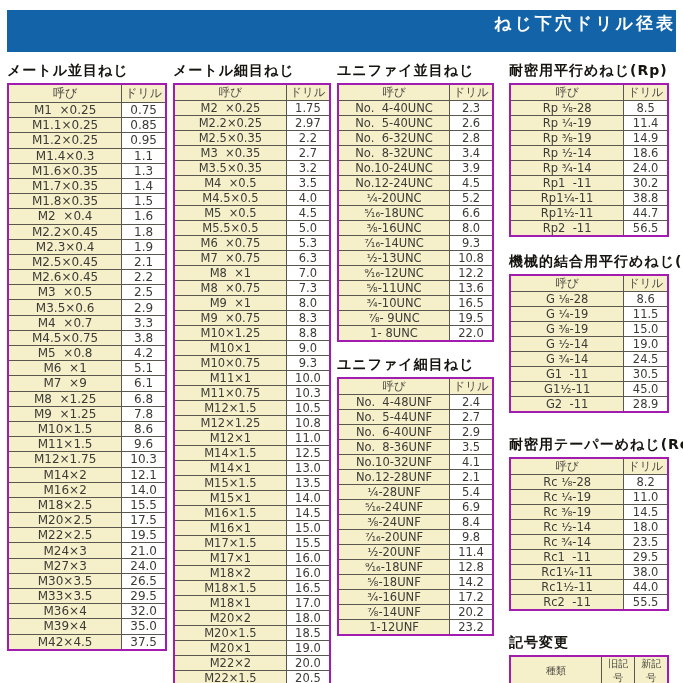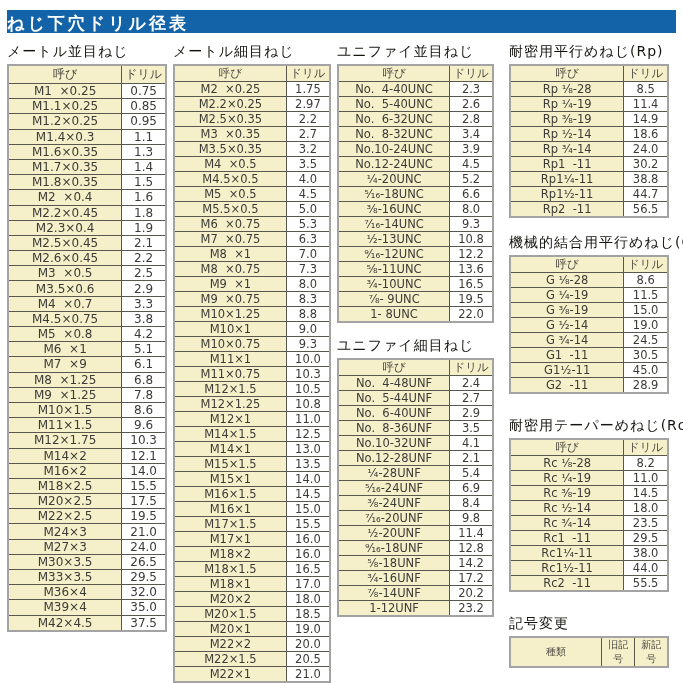--- a/index.html
+++ b/index.html
@@ -10,44 +10,44 @@
     color: #3c3b36;
     overflow: hidden;
   }
   .page { padding: 10px 7px 0 7px; width: 683px; }
   .title-bar {
     background: #1263a8;
     color: #ffffff;
     font-weight: bold;
     font-size: 17px;
     letter-spacing: 3px;
-    text-align: left;
-    height: 23px;
+    text-align: right;
+    height: 42px;
     line-height: 27px;
   }
   .cols { display: flex; margin-top: 8px; }
   .col1 { width: 160px; margin-right: 6px; }
   .col2 { width: 158px; margin-right: 6px; }
   .col3 { width: 157px; margin-right: 15px; }
   .col4 { width: 160px; }
   .sec-title {
-    font-weight: normal;
+    font-weight: bold;
     font-size: 14px;
     color: #15140f;
     letter-spacing: 1px;
     padding: 2px 0 3px 0;
     white-space: nowrap;
   }
   .mt { margin-top: 14px; }
   table {
     border-collapse: collapse;
     width: 100%;
     table-layout: fixed;
   }
-  .tbl { border: 2px solid #a3a3a3; }
+  .tbl { border: 2px solid #a21caf; }
   .tbl th, .tbl td {
     border: 1px solid #5a574f;
     text-align: center;
     padding: 0 2px;
     overflow: hidden;
   }
   .tbl th {
     background: #f6f0ca;
     font-weight: normal;
     color: #4a4840;

